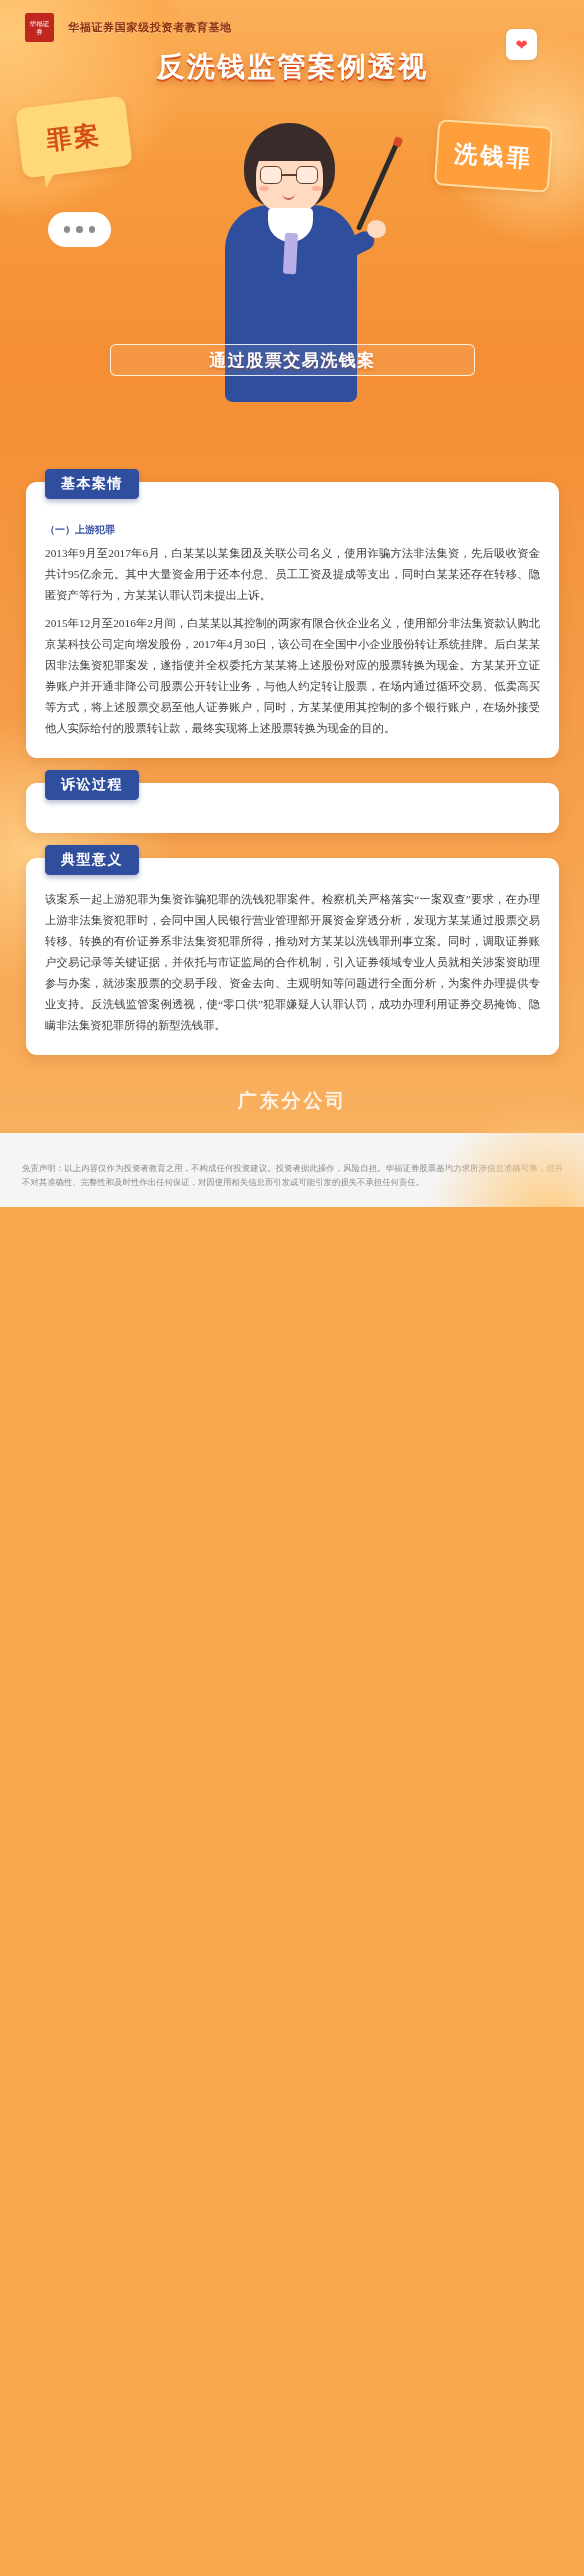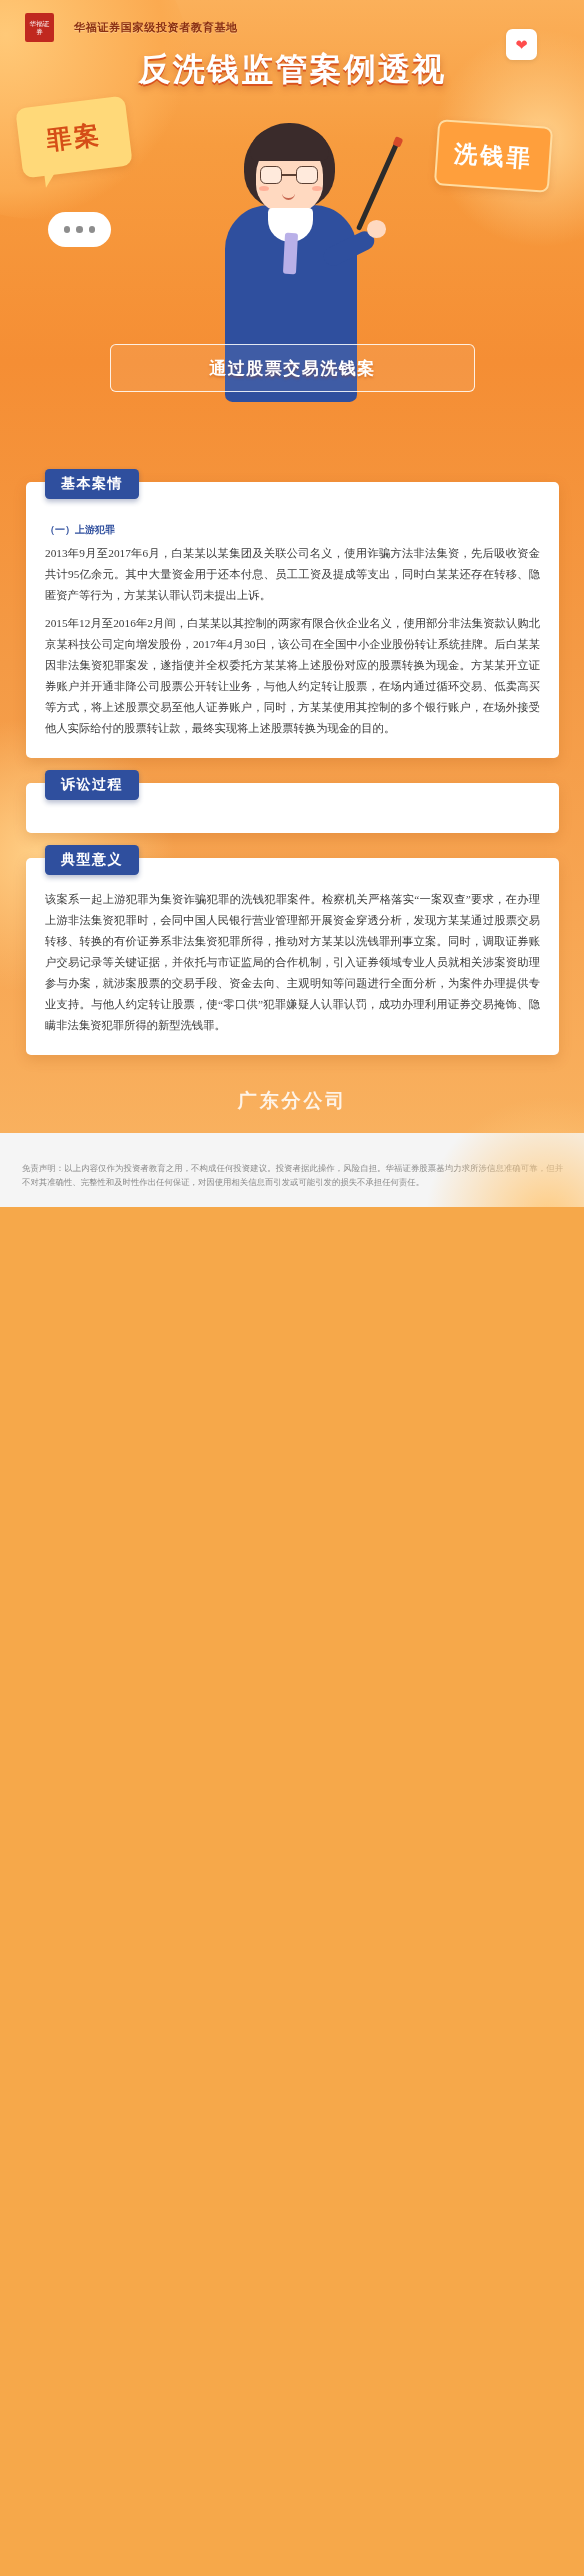--- a/index.html
+++ b/index.html
@@ -19,42 +19,42 @@
   .blob { position: absolute; border-radius: 50%; pointer-events: none; }
   .b1 { width: 307px; height: 307px; left: -117px; top: -88px; background: radial-gradient(circle at 40% 40%, #ffc978 0%, #fbaa50 60%, rgba(251,170,80,0) 72%); }
   .b2 { width: 219px; height: 219px; right: -66px; top: 29px; background: radial-gradient(circle at 50% 50%, #ffd08a 0%, rgba(255,208,138,0) 70%); }
   .b3 { width: 278px; height: 278px; left: -102px; top: 716px; background: radial-gradient(circle at 50% 50%, #ffcf86 0%, rgba(255,207,134,0) 70%); }
   .b4 { width: 249px; height: 249px; right: -88px; top: 1096px; background: radial-gradient(circle at 50% 50%, #ffcb80 0%, rgba(255,203,128,0) 70%); }
 
   
   .header { position: relative; height: 482px; }
   .logo-stamp {
     position: absolute; left: 25px; top: 13px;
-    display: flex; align-items: center; gap: 20px;
+    display: flex; align-items: center; gap: 14px;
   }
   .seal {
     width: 29px; height: 29px; background: #c0281f; border-radius: 2.2px;
     display: flex; align-items: center; justify-content: center;
     color: #fff; font-size: 6.6px; line-height: 7.3px; text-align: center;
     font-family: "Liberation Serif", serif; padding: 2.2px;
   }
   .logo-text {
     color: #8a2f12; font-size: 11px; letter-spacing: 0.7px;
     font-family: "Liberation Serif", serif; font-weight: bold;
     text-shadow: 0 0.7px 0 rgba(255,255,255,.25);
   }
   .heart {
     position: absolute; right: 48px; top: 29px; width: 31px; height: 31px;
     background: #ffffff; border-radius: 6.6px; display: flex;
     align-items: center; justify-content: center; color: #ff4d4d; font-size: 14.6px;
     box-shadow: 0 1.5px 4.4px rgba(0,0,0,.08);
   }
   .main-title {
     position: absolute; left: 0; right: 0; top: 48px; text-align: center;
-    color: #ffffff; font-size: 32px; font-weight: bold; letter-spacing: 2.2px;
+    color: #ffffff; font-size: 28px; font-weight: bold; letter-spacing: 2.2px;
     font-family: "Liberation Serif", serif;
     text-shadow: 0 2.2px 0 #d9531f, 0 3.7px 7.3px rgba(150,40,0,.35);
   }
   
   .bubble-left {
     position: absolute; left: 19px; top: 102px; width: 110px; height: 70px;
     background: #ffd979; border-radius: 10.2px; transform: rotate(-7deg);
     box-shadow: 0 2.9px 7.3px rgba(170,70,0,.18);
     display: flex; align-items: center; justify-content: center;
   }
@@ -105,33 +105,33 @@
   .ch-body { position: absolute; left: 42px; top: 95px; width: 132px; height: 197px; background: #2f4f9e; border-radius: 44px 44px 7.3px 7.3px; }
   .ch-collar { position: absolute; left: 85px; top: 98px; width: 45px; height: 34px; background: #ffffff; border-radius: 4.4px 4.4px 22px 22px; }
   .ch-tie { position: absolute; left: 101px; top: 123px; width: 13px; height: 41px; background: #b9b0e8; border-radius: 2.9px; transform: rotate(3deg); }
   .ch-arm { position: absolute; left: 139px; top: 129px; width: 54px; height: 19px; background: #2f4f9e; border-radius: 10.2px; transform: rotate(-26deg); }
   .ch-hand { position: absolute; left: 184px; top: 110px; width: 19px; height: 17.5px; background: #ffd9c0; border-radius: 50%; }
   .ch-pointer { position: absolute; left: 192px; top: 29px; width: 5.1px; height: 95px; background: #2b2b2b; border-radius: 2.9px; transform: rotate(24deg); }
   .ch-pointer::before { content: ""; position: absolute; left: -1.5px; top: -5.8px; width: 8px; height: 8.8px; background: #d64a2a; border-radius: 2.2px; }
 
   
   .sub-title {
-    position: absolute; left: 110px; right: 110px; top: 344px; height: 48px;
+    position: absolute; left: 110px; right: 110px; top: 344px; height: 32px;
     border: 1.5px solid rgba(255,255,255,.85); border-radius: 5.8px;
     display: flex; align-items: center; justify-content: center;
     color: #ffffff; font-size: 17px; font-weight: bold; letter-spacing: 1.5px;
     background: rgba(255,255,255,.08);
     font-family: "Liberation Serif", serif;
     text-shadow: 0 1.5px 2.2px rgba(170,60,0,.35);
   }
 
   
   .card {
     position: relative; margin: 0 26px 25px; background: #ffffff;
-    border-radius: 5px; padding: 31px 19px 19px;
+    border-radius: 11px; padding: 31px 19px 19px;
     box-shadow: 0 4.4px 13px rgba(160,70,10,.18);
   }
   .card-tag {
     position: absolute; left: 19px; top: -13px;
     background: #2f4f9e; color: #ffffff; font-size: 14px; font-weight: bold;
     letter-spacing: 1.5px; padding: 5.8px 16px; border-radius: 4.4px;
     font-family: "Liberation Serif", serif;
     box-shadow: 0 2.2px 5.8px rgba(30,50,110,.3);
   }
   .sec-head {
@@ -219,20 +219,20 @@
         <div class="card-tag">基本案情</div>
         <div class="sec-head">（一）上游犯罪</div>
         <div class="para">2013年9月至2017年6月，白某某以某集团及关联公司名义，使用诈骗方法非法集资，先后吸收资金共计95亿余元。其中大量资金用于还本付息、员工工资及提成等支出，同时白某某还存在转移、隐匿资产等行为，方某某认罪认罚未提出上诉。</div>
         <div class="para">2015年12月至2016年2月间，白某某以其控制的两家有限合伙企业名义，使用部分非法集资款认购北京某科技公司定向增发股份，2017年4月30日，该公司在全国中小企业股份转让系统挂牌。后白某某因非法集资犯罪案发，遂指使并全权委托方某某将上述股份对应的股票转换为现金。方某某开立证券账户并开通非降公司股票公开转让业务，与他人约定转让股票，在场内通过循环交易、低卖高买等方式，将上述股票交易至他人证券账户，同时，方某某使用其控制的多个银行账户，在场外接受他人实际给付的股票转让款，最终实现将上述股票转换为现金的目的。</div>
       </div>
       <div class="card">
         <div class="card-tag">诉讼过程</div>
       </div>
       <div class="card">
         <div class="card-tag">典型意义</div>
-        <div class="para">该案系一起上游犯罪为集资诈骗犯罪的洗钱犯罪案件。检察机关严格落实“一案双查”要求，在办理上游非法集资犯罪时，会同中国人民银行营业管理部开展资金穿透分析，发现方某某通过股票交易转移、转换的有价证券系非法集资犯罪所得，推动对方某某以洗钱罪刑事立案。同时，调取证券账户交易记录等关键证据，并依托与市证监局的合作机制，引入证券领域专业人员就相关涉案资助理参与办案，就涉案股票的交易手段、资金去向、主观明知等问题进行全面分析，为案件办理提供专业支持。与他人约定转让股票，使“零口供”犯罪嫌疑人认罪认罚，成功办理利用证券交易掩饰、隐瞒非法集资犯罪所得的新型洗钱罪。</div>
+        <div class="para">该案系一起上游犯罪为集资诈骗犯罪的洗钱犯罪案件。检察机关严格落实“一案双查”要求，在办理上游非法集资犯罪时，会同中国人民银行营业管理部开展资金穿透分析，发现方某某通过股票交易转移、转换的有价证券系非法集资犯罪所得，推动对方某某以洗钱罪刑事立案。同时，调取证券账户交易记录等关键证据，并依托与市证监局的合作机制，引入证券领域专业人员就相关涉案资助理参与办案，就涉案股票的交易手段、资金去向、主观明知等问题进行全面分析，为案件办理提供专业支持。反洗钱监管案例透视，使“零口供”犯罪嫌疑人认罪认罚，成功办理利用证券交易掩饰、隐瞒非法集资犯罪所得的新型洗钱罪。</div>
       </div>
     </div>
 
   <div class="footer-brand">广东分公司</div>
   <div class="disclaimer">免责声明：以上内容仅作为投资者教育之用，不构成任何投资建议。投资者据此操作，风险自担。华福证券股票基均力求所涉信息准确可靠，但并不对其准确性、完整性和及时性作出任何保证，对因使用相关信息而引发或可能引发的损失不承担任何责任。</div>
 </div>
 
 
 </body></html>

